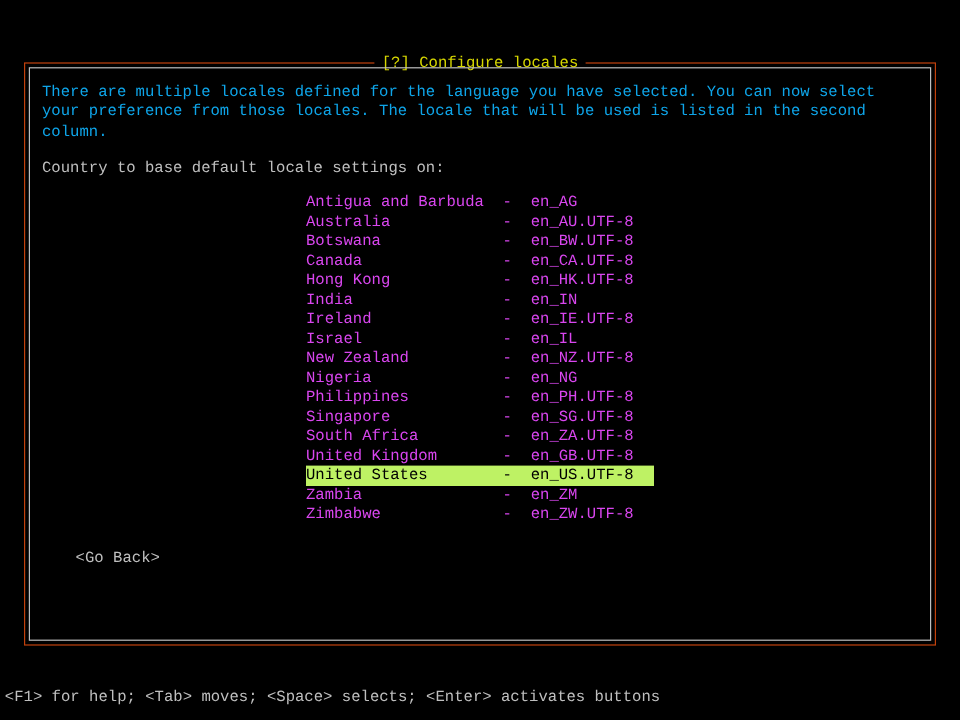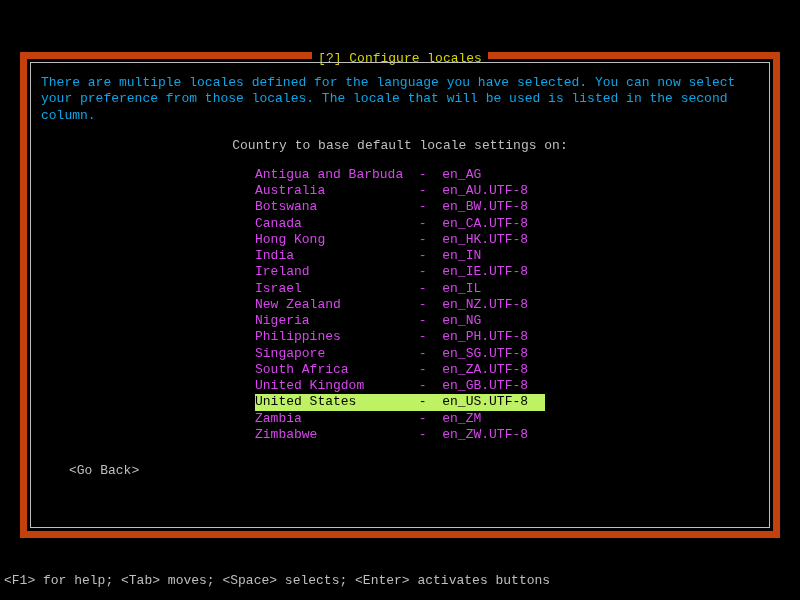--- a/index.html
+++ b/index.html
@@ -16,21 +16,21 @@
       color: #bfbfbf;
       overflow: hidden;
       position: relative;
     }
     .dialog {
       position: absolute;
       top: 52px;
       left: 20px;
       right: 20px;
       bottom: 62px;
-      border: 7px solid #c2410c;
+      border: 1px solid #c2410c;
       padding: 2px;
     }
     .dialog-inner {
       position: absolute;
       top: 3px;
       left: 3px;
       right: 3px;
       bottom: 3px;
       border: 1px solid #bfbfbf;
       padding: 12px 10px 10px 10px;
@@ -50,21 +50,20 @@
       display: inline-block;
     }
     .desc {
       color: #0ea5e9;
       line-height: 1.25;
       white-space: pre-wrap;
     }
     .prompt {
       margin-top: 14px;
       color: #bfbfbf;
-      text-align: center;
     }
     .list {
       margin-top: 14px;
       text-align: center;
     }
     .row {
       display: inline-block;
       width: 290px;
       text-align: left;
       line-height: 1.25;

